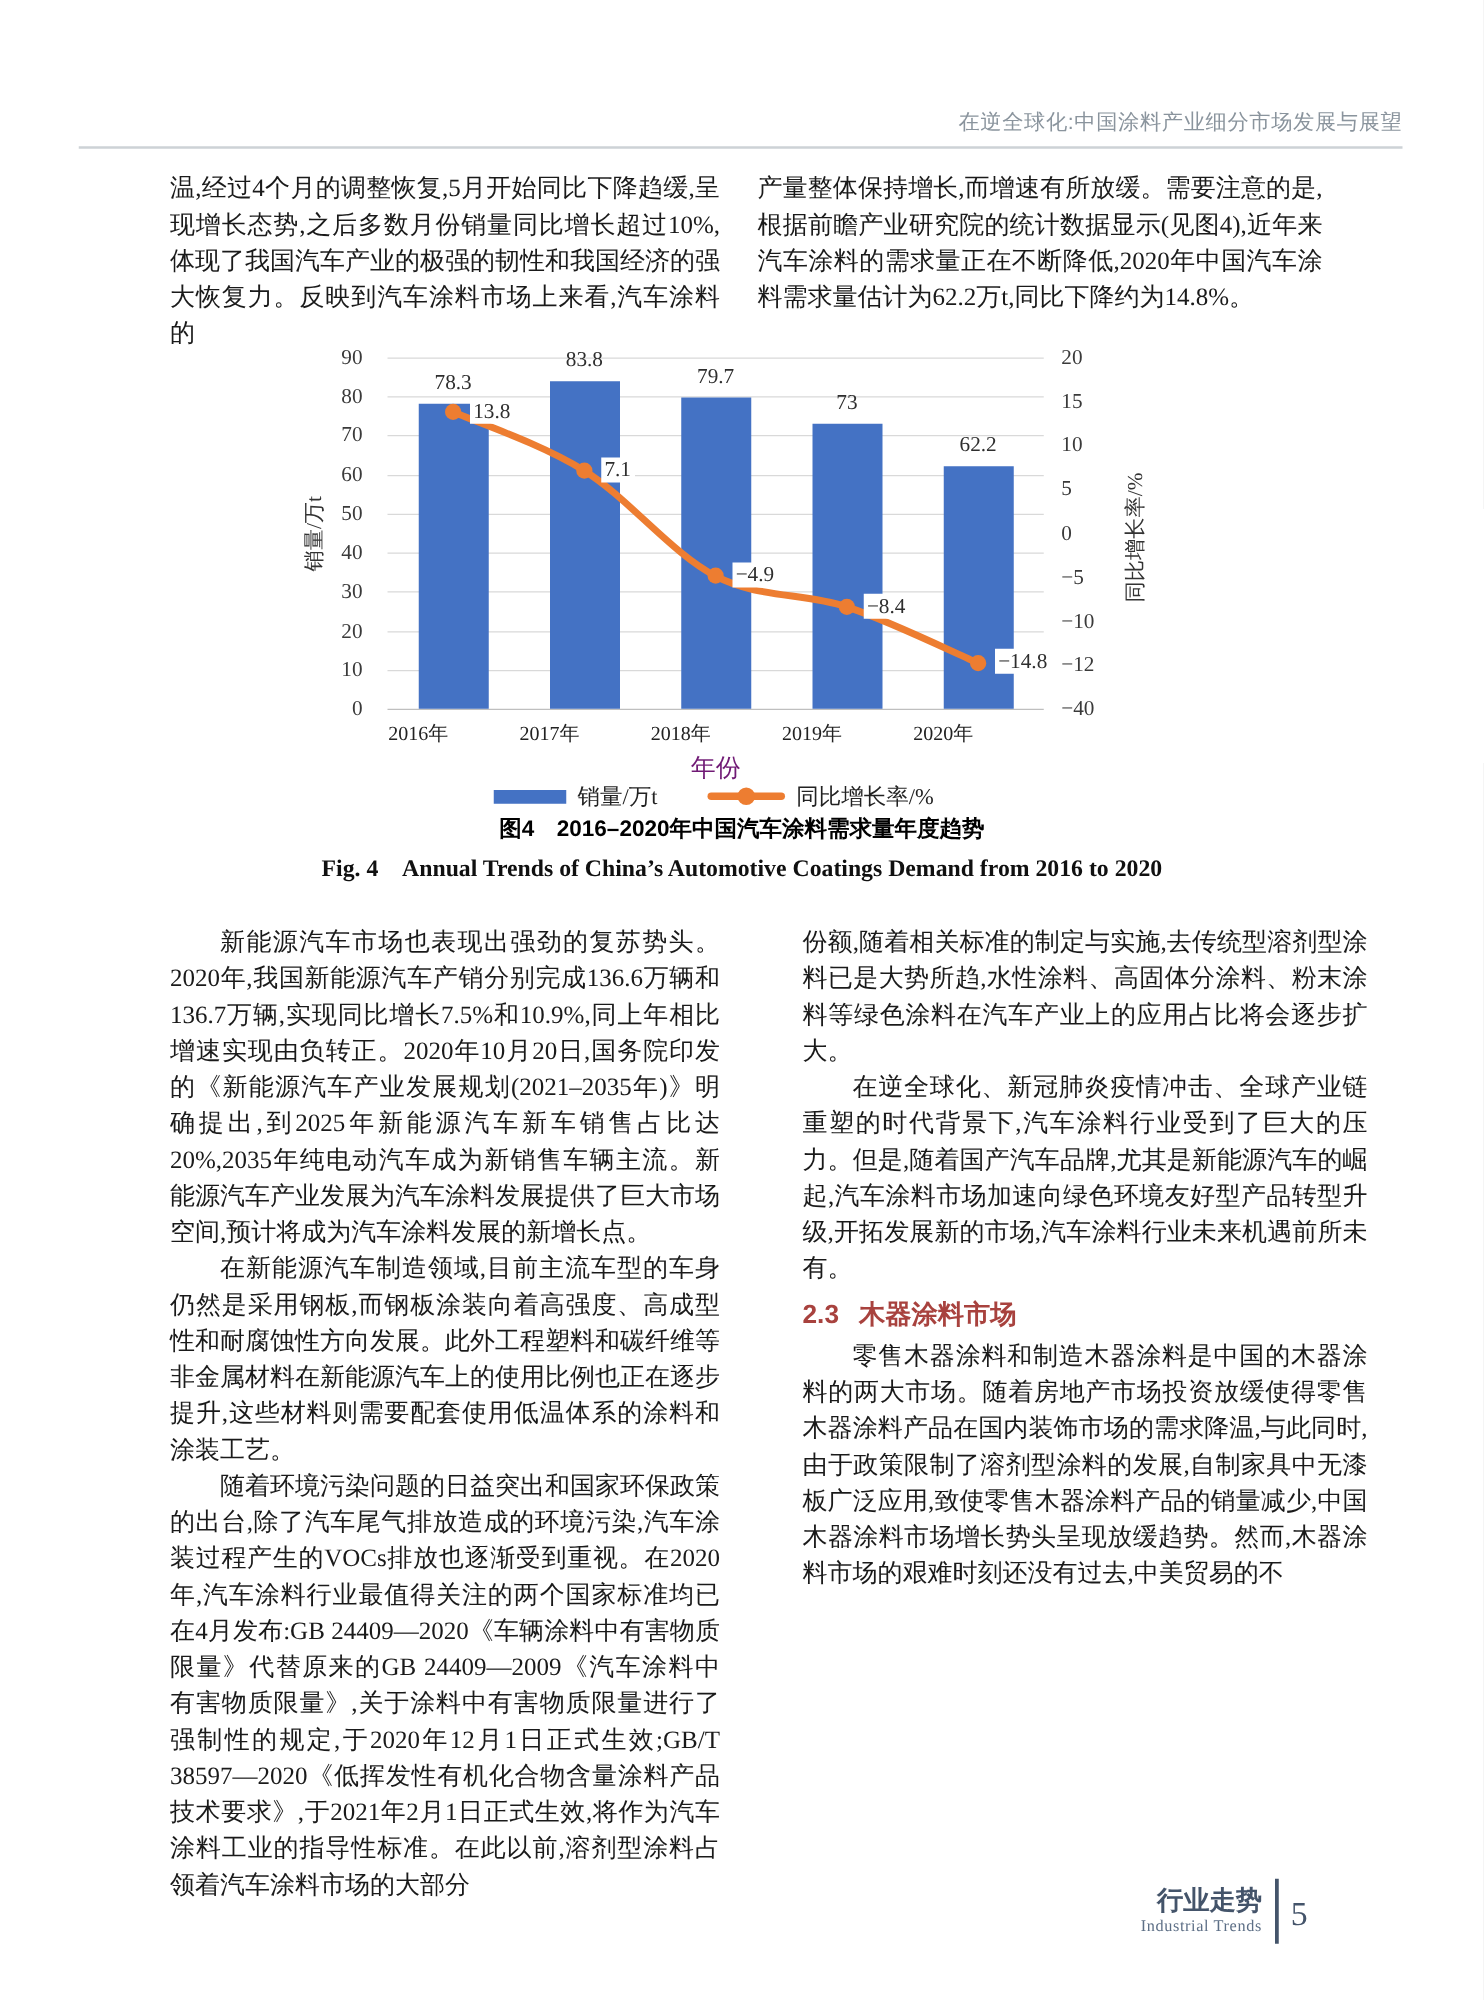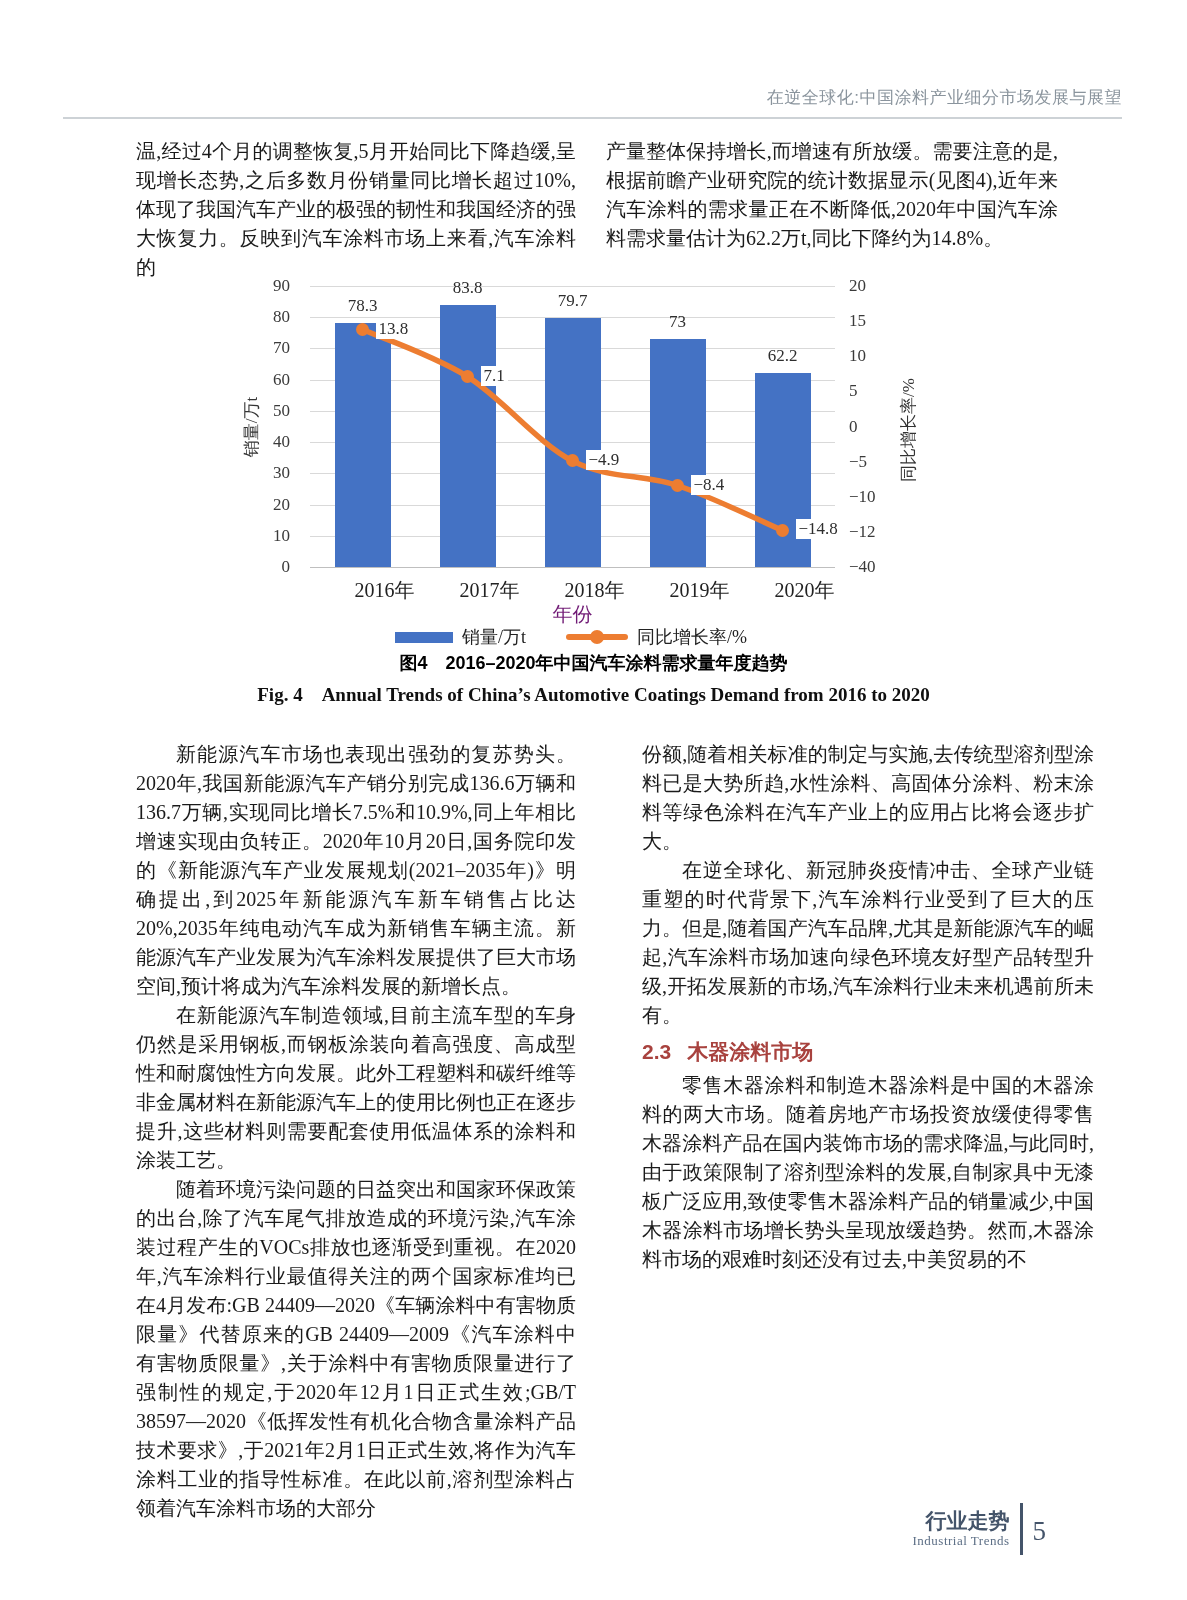--- a/index.html
+++ b/index.html
@@ -32,21 +32,21 @@
   .y-ticks-left{left:254px;width:46px;}
   .y-ticks-right{left:843px;width:60px;}
   .tick{position:absolute;font-size:17px;color:#3a3a3a;line-height:20px;}
   .tick.left{right:10px;width:36px;text-align:right;}
   .tick.right{left:6px;}
   .y-axis-title{position:absolute;font-size:17px;color:#333;white-space:nowrap;
     transform:translate(-50%,-50%) rotate(-90deg);}
   .y-axis-title.left{left:251px;top:427px;}
   .y-axis-title.right{left:908px;top:430px;}
   .x-ticks{position:absolute;left:310px;top:577px;width:525px;height:24px;}
-  .xtick{position:absolute;width:104px;text-align:right;font-size:20px;color:#222;}
+  .xtick{position:absolute;width:104px;text-align:left;font-size:16px;color:#222;}
   .x-axis-title{position:absolute;left:310px;top:601px;width:525px;text-align:center;
     font-size:20px;color:#701a75;}
   .legend{position:absolute;left:395px;top:625px;width:525px;display:flex;gap:40px;align-items:center;}
   .legend-item{display:flex;align-items:center;gap:9px;}
   .legend-label{font-size:18px;color:#222;}
   .swatch-bar{display:inline-block;width:58px;height:11px;background:#4472c4;}
   .swatch-line{display:inline-block;position:relative;width:62px;height:6px;background:#ed7d31;border-radius:3px;}
   .swatch-dot{position:absolute;left:24px;top:-4px;width:14px;height:14px;border-radius:50%;background:#ed7d31;}
   
   .caption-zh{position:absolute;top:651px;left:0;width:100%;text-align:center;

